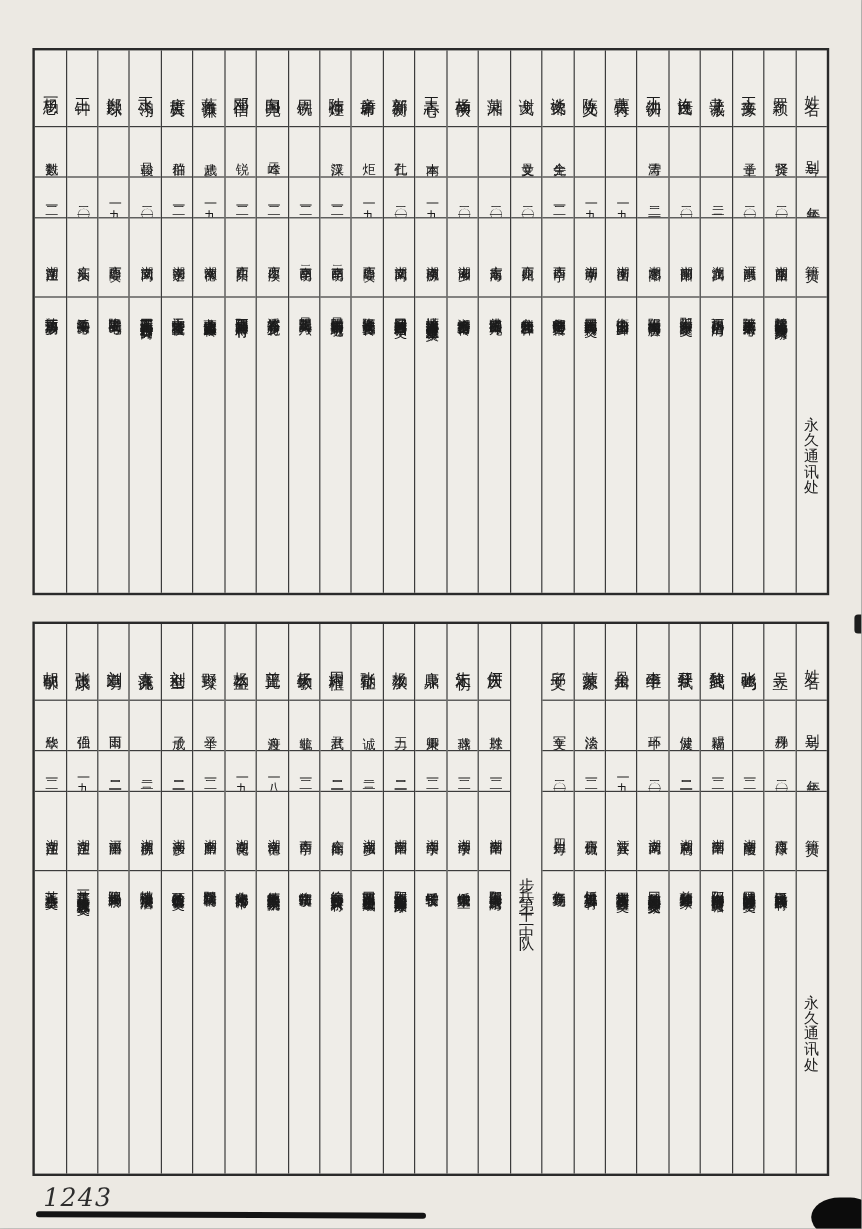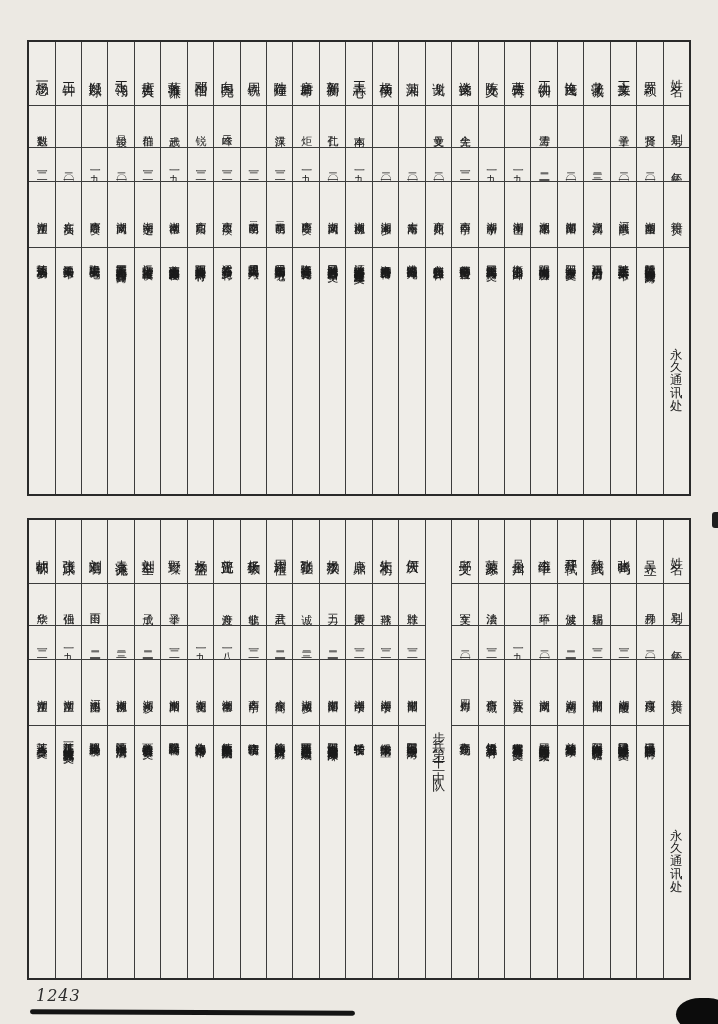--- a/index.html
+++ b/index.html
@@ -56,21 +56,21 @@
   .cell-full {
     flex:1;
     writing-mode:vertical-rl;
     text-orientation:upright;
     display:flex; align-items:center; justify-content:center;
     font-size:13px; letter-spacing:8px;
   }
 
   .page-num {
     position:absolute; left:36px; top:986px;
-    font-style:italic; font-size:16px; letter-spacing:1px; color:#2d2d2d;
+    font-style:italic; font-size:21px; letter-spacing:1px; color:#2d2d2d;
     font-family:"DejaVu Serif","Liberation Serif",serif;
   }
 
   
   .smudge-bottom { position:absolute; left:30px; top:1010px; width:325px; height:5px; background:#141414; border-radius:3px; transform:rotate(.25deg); }
   .blob-corner   { position:absolute; right:-8px; top:998px; width:50px; height:34px; background:#0c0c0c; border-radius:55% 40% 45% 60%; }
   .mark-right    { position:absolute; right:0; top:512px; width:6px; height:16px; background:#1e1e1e; border-radius:3px 0 0 3px; }
 </style>
 </head>
 <body>

